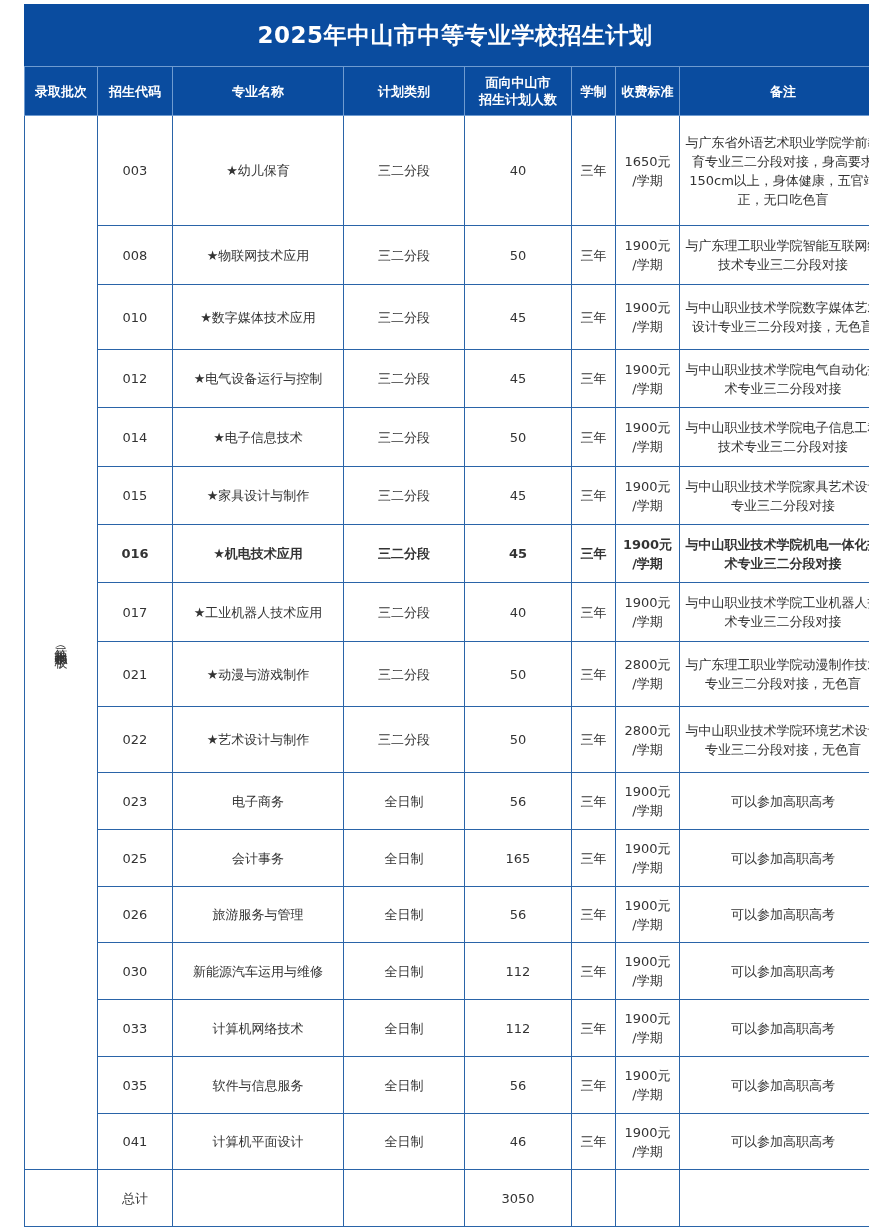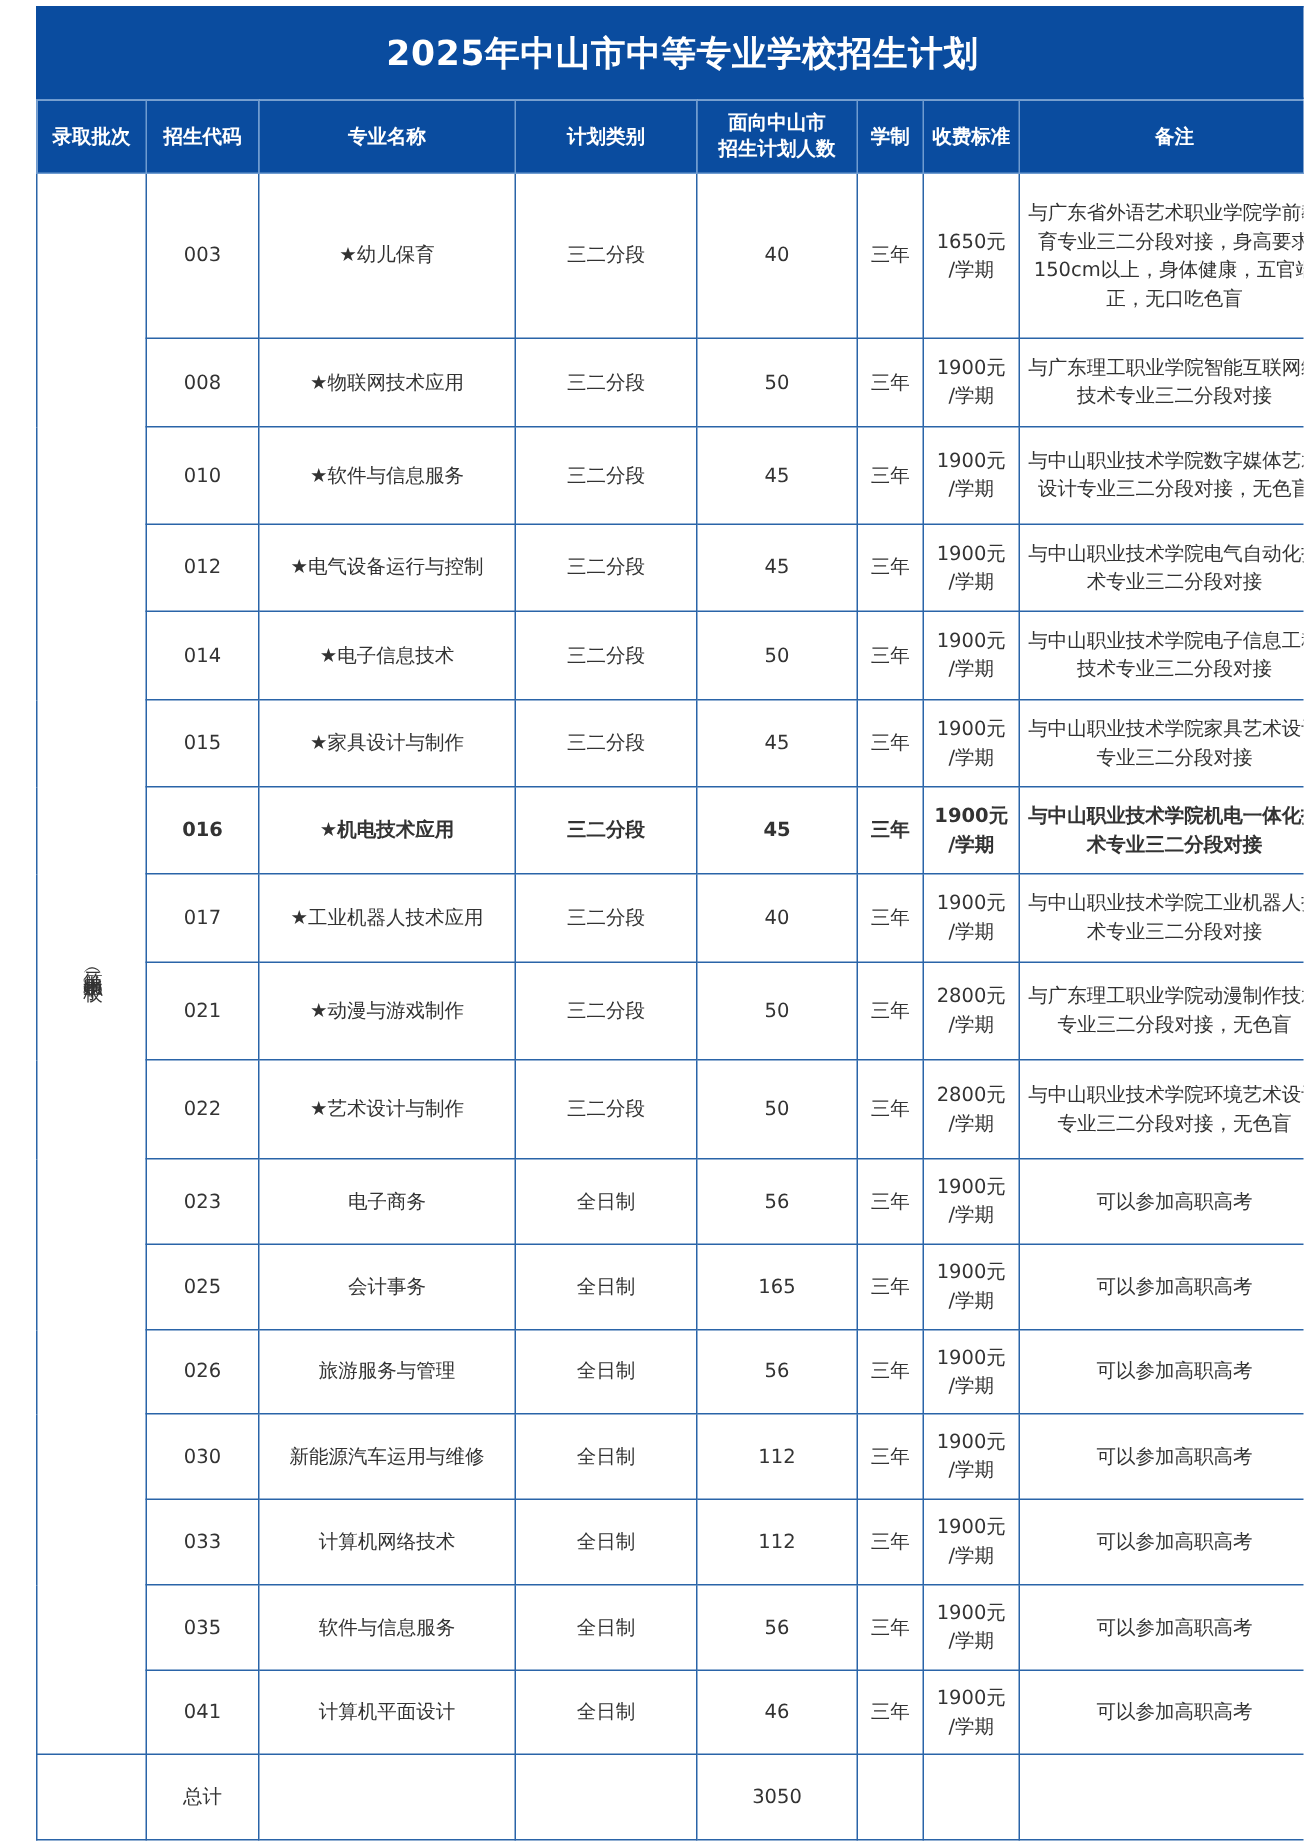--- a/index.html
+++ b/index.html
@@ -59,21 +59,21 @@
           <td>008</td>
           <td>★物联网技术应用</td>
           <td>三二分段</td>
           <td>50</td>
           <td>三年</td>
           <td class="fee"><span>1900元</span><br><span>/学期</span></td>
           <td class="note">与广东理工职业学院智能互联网络技术专业三二分段对接</td>
         </tr>
         <tr style="height: 65px;">
           <td>010</td>
-          <td>★软件与信息服务</td>
+          <td>★数字媒体技术应用</td>
           <td>三二分段</td>
           <td>45</td>
           <td>三年</td>
           <td class="fee"><span>1900元</span><br><span>/学期</span></td>
           <td class="note">与中山职业技术学院数字媒体艺术设计专业三二分段对接，无色盲</td>
         </tr>
         <tr style="height: 58px;">
           <td>012</td>
           <td>★电气设备运行与控制</td>
           <td>三二分段</td>

